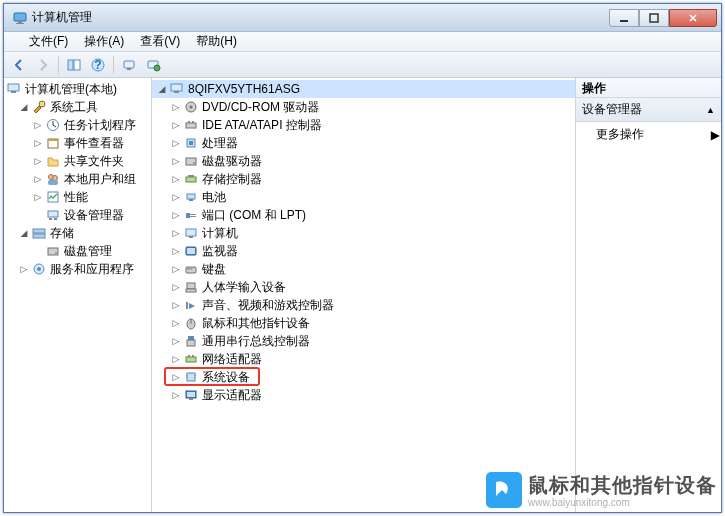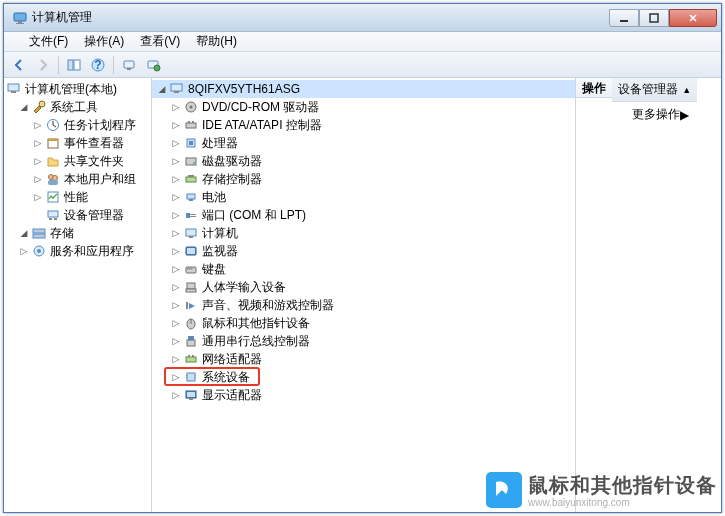--- a/index.html
+++ b/index.html
@@ -13,25 +13,25 @@
 .win-btn.min { border-radius: 0 0 0 3px; }
 .win-btn.close { width: 48px; background: linear-gradient(to bottom,#e9a09a,#d4604f); border-color:#a04030; color:#fff; border-radius: 0 0 3px 0; }
 .menubar { height: 20px; background: linear-gradient(to bottom,#f9fbfd,#ecf1f6); border-bottom: 1px solid #d0dae5; display: flex; align-items: center; padding: 0 17px; }
 .menu-item { padding: 2px 8px; cursor: pointer; }
 .toolbar { height: 26px; background: linear-gradient(to bottom,#f4f7fb,#e2e9f1); border-bottom: 1px solid #c3d0de; display: flex; align-items: center; padding: 0 4px; gap:2px; }
 .tb-btn { width: 22px; height: 22px; display:flex; align-items:center; justify-content:center; cursor:pointer; border:1px solid transparent; }
 .tb-sep { width:1px; height:18px; background:#ccc; margin:0 2px; }
 .content { flex:1; display:flex; min-height:0; }
 .left-pane { width:148px; border-right:1px solid #cbd6e2; background:#fff; overflow:auto; padding:2px 0; }
 .mid-pane { flex:1; border-right:1px solid #cbd6e2; background:#fff; overflow:auto; padding:2px 0; position:relative; }
-.right-pane { width:145px; background:#fff; display:flex; }
+.right-pane { width:145px; background:#fff; display:flex; flex-direction:column; }
 .right-header { height:20px; background:linear-gradient(to bottom,#f9fbfd,#ebf1f7); border-bottom:1px solid #d0dae5; padding:2px 6px; font-weight:bold; }
 .right-section { }
 .right-section-title { background:linear-gradient(to bottom,#eef3f8,#e2e9f1); padding:3px 6px; border-bottom:1px solid #d0dae5; display:flex; align-items:center; justify-content:space-between; }
-.right-action { padding:4px 8px 4px 20px; cursor:pointer; display:flex; align-items:center; justify-content:space-between; }
+.right-action { padding:4px 1px 4px 20px; cursor:pointer; display:flex; align-items:center; justify-content:space-between; }
 .tree-node { display:flex; align-items:center; height:18px; padding:0 2px; cursor:pointer; white-space:nowrap; }
 .tree-node.selected { background:#cce4ff; }
 .expander { width:12px; height:12px; display:flex; align-items:center; justify-content:center; color:#5a5a5a; font-size:9px; margin-right:1px; }
 .node-icon { width:16px; height:16px; margin-right:3px; display:flex; align-items:center; justify-content:center; }
 .node-label { font-size:12px; color:#000; }
 .indent-0 { padding-left: 2px; }
 .indent-1 { padding-left: 14px; }
 .indent-2 { padding-left: 28px; }
 .highlight-box { border:2px solid #e53a2a; border-radius:3px; position:absolute; pointer-events:none; }
 .watermark { position:absolute; bottom:8px; right:8px; display:flex; align-items:center; gap:6px; opacity:0.92; }
@@ -207,20 +207,30 @@
       <div class="tree-node indent-1">
         <span class="expander">◢</span>
         <span class="node-icon">
             <svg width="16" height="16">
               <rect x="2" y="4" width="12" height="4" fill="#b8cde4" stroke="#5a8cc0"></rect>
               <rect x="2" y="9" width="12" height="4" fill="#b8cde4" stroke="#5a8cc0"></rect>
             </svg>
           </span>
         <span class="node-label">存储</span>
       </div>
+      <div class="tree-node indent-2">
+          <span class="expander" style="visibility:hidden">▷</span>
+          <span class="node-icon">
+            <svg width="14" height="14">
+              <rect x="2" y="4" width="10" height="7" fill="#d0d0d0" stroke="#707070"></rect>
+              <circle cx="10" cy="9" r="1" fill="#5aa868"></circle>
+            </svg>
+          </span>
+          <span class="node-label">磁盘管理</span>
+        </div>
 
       <div class="tree-node indent-1">
         <span class="expander">▷</span>
         <span class="node-icon">
             <svg width="16" height="16">
               <circle cx="8" cy="8" r="5" fill="#d9ebfa" stroke="#5a8cc0"></circle>
               <circle cx="8" cy="8" r="2" fill="#5a8cc0"></circle>
             </svg>
           </span>
         <span class="node-label">服务和应用程序</span>

